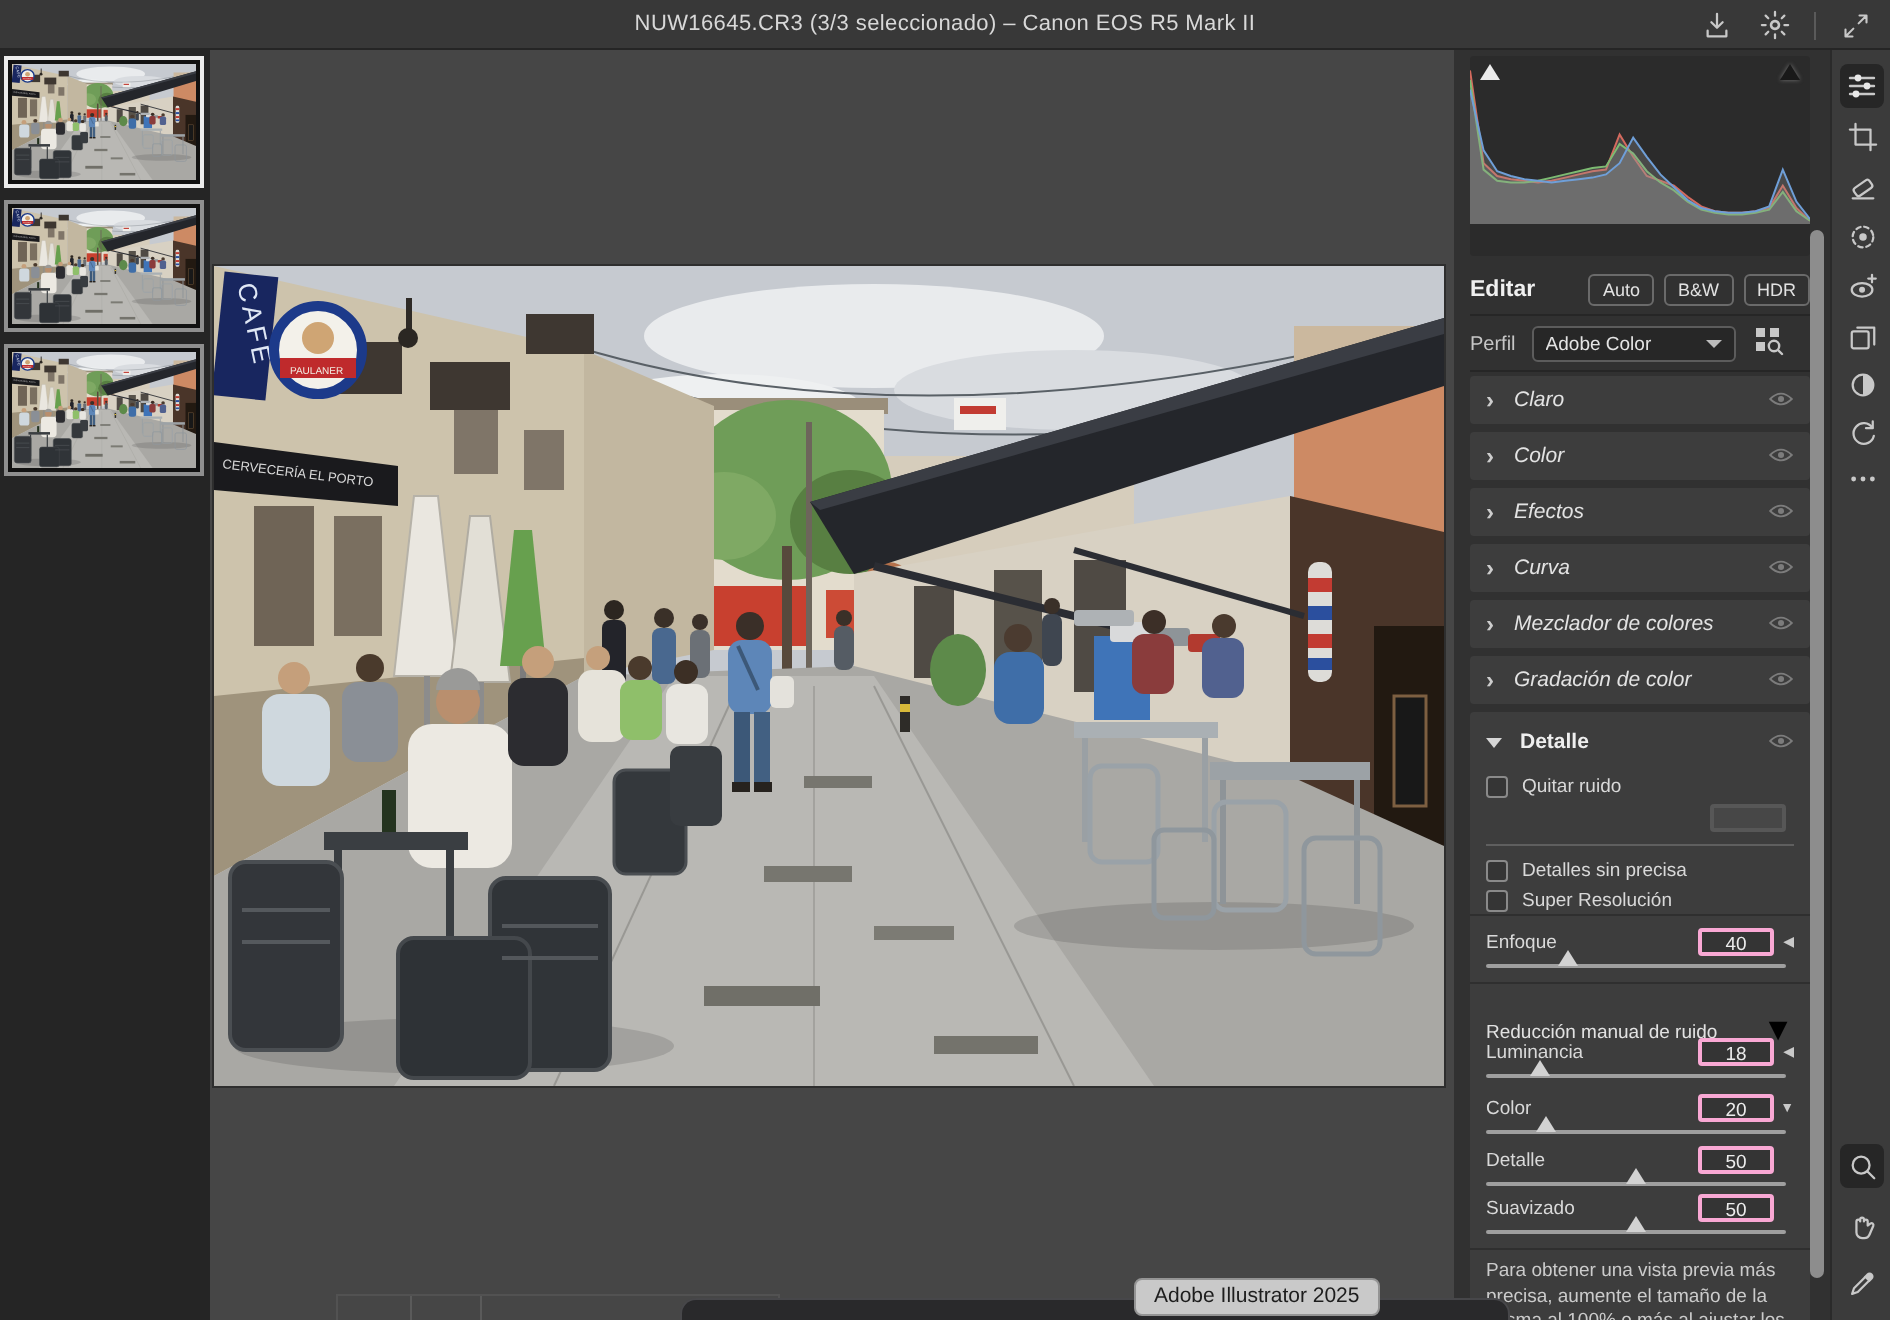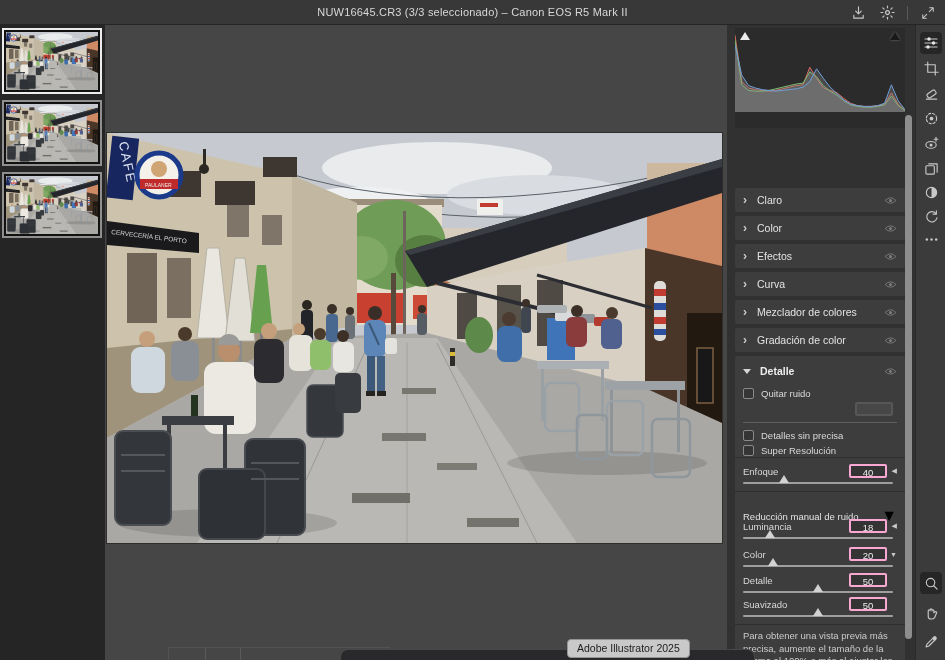--- a/index.html
+++ b/index.html
@@ -56,21 +56,21 @@
                border:1px solid #5c5c5c; border-radius:3px; display:flex; align-items:center;
                padding:0 6px; cursor:pointer; }
   .selectbox .val { font-size:9.5px; color:#e4e4e4; flex:1; white-space:nowrap; overflow:hidden; }
   .selectbox .car { width:0; height:0; border-left:4px solid transparent; border-right:4px solid transparent;
                     border-top:4px solid #bdbdbd; }
   #profilebrowse { margin-left:8px; cursor:pointer; }
 
   .acc { position:absolute; left:8px; width:170px; height:24px; background:#3d3d3d; border-radius:2px;
          display:flex; align-items:center; padding:0 8px; cursor:pointer; }
   .acc .chev { color:#cdcdcd; font-size:12px; font-weight:bold; line-height:1; }
-  .acc .albl { font-size:10.5px; color:#e3e3e3; margin-left:10px; }
+  .acc .albl { font-size:10.5px; color:#e3e3e3; margin-left:10px;font-style:italic; }
   .acc .eye  { margin-left:auto; opacity:.5; cursor:pointer; }
 
   #detailcard { position:absolute; left:8px; top:331px; width:170px; height:304px;
                 background:#3d3d3d; border-radius:2px 2px 0 0; }
   .dc { position:absolute; left:0; width:170px; }
   .dhead { display:flex; align-items:center; padding:0 8px; height:22px; }
   .dhead .chevd { width:0; height:0; border-left:4px solid transparent; border-right:4px solid transparent;
                   border-top:5px solid #d6d6d6; }
   .dhead .dlbl { font-size:10.5px; font-weight:bold; color:#eeeeee; margin-left:9px; }
   .dhead .eye { margin-left:auto; opacity:.5; }
@@ -396,21 +396,45 @@
       <svg id="histo-svg" width="170" height="84" viewBox="0 0 170 84">
           <polygon points="0,84 0.0,7.2 6.8,53.6 13.6,60.0 20.4,61.6 27.2,62.4 34.0,63.2 40.8,62.4 47.6,60.8 54.4,59.2 61.2,57.6 68.0,56.8 74.8,39.2 81.6,50.4 88.4,60.0 95.2,62.4 102.0,64.8 108.8,70.4 115.6,75.2 122.4,77.6 129.2,78.4 136.0,78.4 142.8,77.6 149.6,76.0 156.4,64.8 163.2,76.0 170.0,82.4 170,84" fill="rgba(150,150,150,0.28)"></polygon>
           <polyline points="0.0,7.2 6.8,53.6 13.6,60.0 20.4,61.6 27.2,62.4 34.0,63.2 40.8,62.4 47.6,60.8 54.4,59.2 61.2,57.6 68.0,56.8 74.8,39.2 81.6,50.4 88.4,60.0 95.2,62.4 102.0,64.8 108.8,70.4 115.6,75.2 122.4,77.6 129.2,78.4 136.0,78.4 142.8,77.6 149.6,76.0 156.4,64.8 163.2,76.0 170.0,82.4" fill="none" stroke="#d56a5e" stroke-width="1"></polyline>
           <polygon points="0,84 0.0,12.0 6.8,56.8 13.6,62.4 20.4,63.2 27.2,63.2 34.0,62.4 40.8,60.8 47.6,59.2 54.4,57.6 61.2,56.0 68.0,55.2 74.8,44.0 81.6,48.8 88.4,57.6 95.2,63.2 102.0,67.2 108.8,72.8 115.6,76.8 122.4,78.4 129.2,79.2 136.0,79.2 142.8,78.4 149.6,76.8 156.4,68.0 163.2,77.6 170.0,82.4 170,84" fill="rgba(150,150,150,0.28)"></polygon>
           <polyline points="0.0,12.0 6.8,56.8 13.6,62.4 20.4,63.2 27.2,63.2 34.0,62.4 40.8,60.8 47.6,59.2 54.4,57.6 61.2,56.0 68.0,55.2 74.8,44.0 81.6,48.8 88.4,57.6 95.2,63.2 102.0,67.2 108.8,72.8 115.6,76.8 122.4,78.4 129.2,79.2 136.0,79.2 142.8,78.4 149.6,76.8 156.4,68.0 163.2,77.6 170.0,82.4" fill="none" stroke="#7dbb72" stroke-width="1"></polyline>
           <polygon points="0,84 0.0,16.8 6.8,47.2 13.6,57.6 20.4,60.0 27.2,61.6 34.0,62.4 40.8,63.2 47.6,62.4 54.4,61.6 61.2,60.8 68.0,59.2 74.8,53.6 81.6,40.8 88.4,50.4 95.2,59.2 102.0,65.6 108.8,72.0 115.6,76.0 122.4,77.6 129.2,78.4 136.0,78.4 142.8,77.6 149.6,75.2 156.4,56.8 163.2,72.8 170.0,81.6 170,84" fill="rgba(150,150,150,0.28)"></polygon>
           <polyline points="0.0,16.8 6.8,47.2 13.6,57.6 20.4,60.0 27.2,61.6 34.0,62.4 40.8,63.2 47.6,62.4 54.4,61.6 61.2,60.8 68.0,59.2 74.8,53.6 81.6,40.8 88.4,50.4 95.2,59.2 102.0,65.6 108.8,72.0 115.6,76.0 122.4,77.6 129.2,78.4 136.0,78.4 142.8,77.6 149.6,75.2 156.4,56.8 163.2,72.8 170.0,81.6" fill="none" stroke="#6f9fd8" stroke-width="1"></polyline>
         </svg>
     </div>
 
-
+    <div id="editrow">
+      <span class="hd">Editar</span>
+      <span class="btns">
+        <button class="pillbtn">Auto</button>
+        <button class="pillbtn">B&amp;W</button>
+        <button class="pillbtn">HDR</button>
+      </span>
+    </div>
+
+    <div id="profilerow">
+      <span class="lbl">Perfil</span>
+      <span class="selectbox">
+        <span class="val">Adobe Color</span>
+        <span class="car"></span>
+      </span>
+      <span id="profilebrowse">
+        <svg width="16" height="16" viewBox="0 0 16 16" class="icon-stroke">
+            <rect x="2" y="2" width="4.5" height="4.5" fill="#c8c8c8" stroke="none"></rect>
+            <rect x="9" y="2" width="4.5" height="4.5" fill="#c8c8c8" stroke="none"></rect>
+            <rect x="2" y="9" width="4.5" height="4.5" fill="#c8c8c8" stroke="none"></rect>
+            <circle cx="11" cy="11" r="2.6"></circle>
+            <line x1="13" y1="13" x2="15" y2="15"></line>
+          </svg>
+      </span>
+    </div>
 
     <div class="acc" style="top:163px">
       <span class="chev">›</span>
       <span class="albl">Claro</span>
       <span class="eye"><svg width="13" height="9" viewBox="0 0 14 10">
             <path d="M1,5 Q7,-1 13,5 Q7,11 1,5 Z" fill="none" stroke="#bbb"></path>
             <circle cx="7" cy="5" r="1.7" fill="#bbb"></circle>
           </svg></span>
     </div>
     <div class="acc" style="top:191px">

